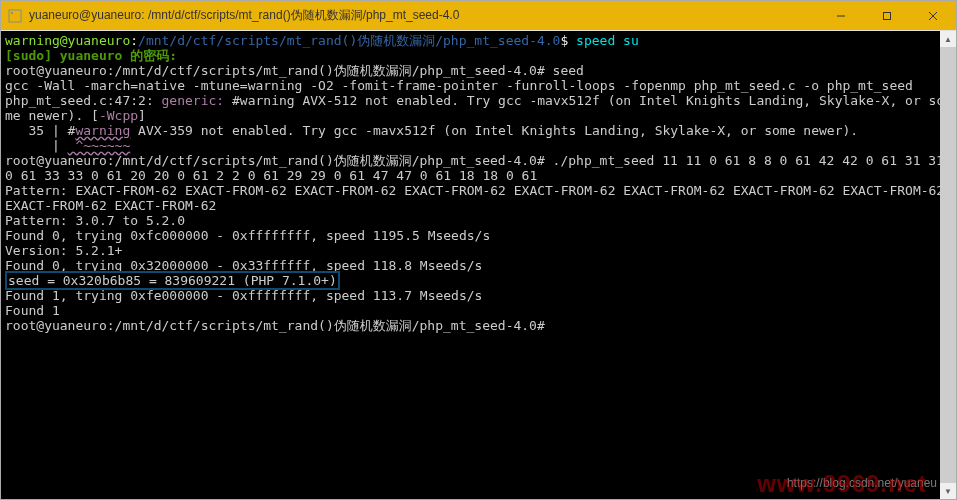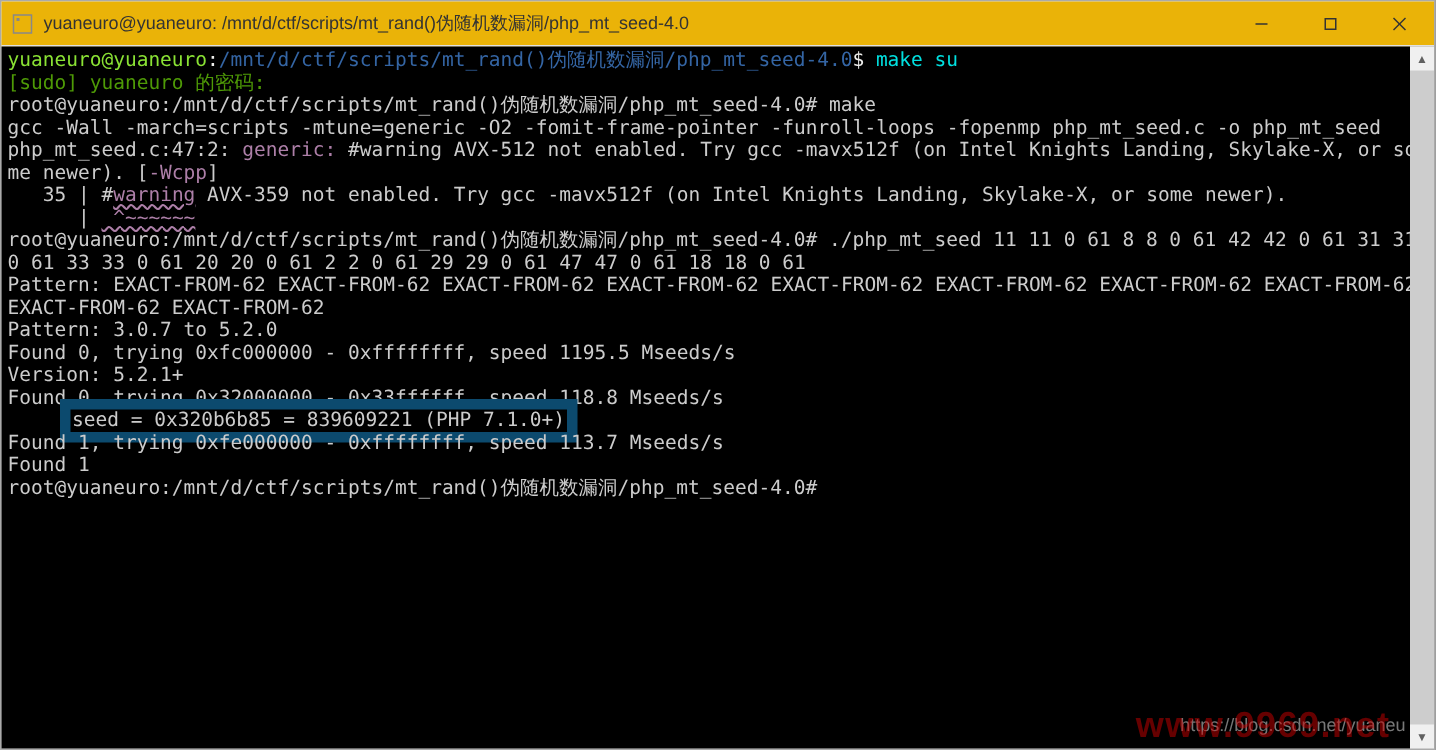--- a/index.html
+++ b/index.html
@@ -97,31 +97,30 @@
       position: relative;
     }
     .scroll-thumb {
       position: absolute;
       top: 0;
       left: 0;
       right: 0;
       height: 100%;
       background: #cdcdcd;
     }
-    .green { color: #4e9a06; }
+    .green { color: #4e9a06; font-weight: bold; }
     .brightgreen { color: #8ae234; }
     .white { color: #eeeeec; }
     .cyan { color: #00e0e0; }
     .blue { color: #3465a4; }
     .magenta { color: #ad7fa8; }
     .redbox {
-      border: 7px solid #0c4a6e;
+      border: 2px solid #0c4a6e;
       padding: 0 1px;
       display: inline;
-      margin-left: 35px;
     }
     .watermark1 {
       position: absolute;
       right: 20px;
       bottom: 10px;
       font-family: Arial, sans-serif;
       font-size: 12px;
       color: rgba(200,200,200,0.6);
       z-index: 10;
     }
@@ -163,24 +162,24 @@
       </div>
       <div class="titlebar-btn close">
         <svg width="10" height="10" viewBox="0 0 10 10">
             <line x1="1" y1="1" x2="9" y2="9" stroke="#333" stroke-width="1"></line>
             <line x1="9" y1="1" x2="1" y2="9" stroke="#333" stroke-width="1"></line>
           </svg>
       </div>
     </div>
   </div>
 
-  <div class="terminal"><span class="brightgreen">yuaneuro@yuaneuro</span><span class="white">:</span><span class="blue">/mnt/d/ctf/scripts/mt_rand()伪随机数漏洞/php_mt_seed-4.0</span><span class="white">$ </span><span class="cyan">make su</span>
+  <div class="terminal"><span class="brightgreen">warning@yuaneuro</span><span class="white">:</span><span class="blue">/mnt/d/ctf/scripts/mt_rand()伪随机数漏洞/php_mt_seed-4.0</span><span class="white">$ </span><span class="cyan">speed su</span>
 <span class="green">[sudo] yuaneuro 的密码:</span>
-<span>root@yuaneuro:/mnt/d/ctf/scripts/mt_rand()伪随机数漏洞/php_mt_seed-4.0# </span><span>make</span>
-<span>gcc -Wall -march=scripts -mtune=generic -O2 -fomit-frame-pointer -funroll-loops -fopenmp php_mt_seed.c -o php_mt_seed</span>
+<span>root@yuaneuro:/mnt/d/ctf/scripts/mt_rand()伪随机数漏洞/php_mt_seed-4.0# </span><span>seed</span>
+<span>gcc -Wall -march=native -mtune=warning -O2 -fomit-frame-pointer -funroll-loops -fopenmp php_mt_seed.c -o php_mt_seed</span>
 <span>php_mt_seed.c:47:2:</span><span class="magenta"> generic: </span><span>#warning AVX-512 not enabled. Try gcc -mavx512f (on Intel Knights Landing, Skylake-X, or some newer). [</span><span class="magenta">-Wcpp</span><span>]</span>
 <span>   35 | #</span><span class="magenta" style="text-decoration: underline wavy;">warning</span><span> AVX-359 not enabled. Try gcc -mavx512f (on Intel Knights Landing, Skylake-X, or some newer).</span>
 <span>      | </span><span class="magenta" style="text-decoration: underline wavy;"> ^~~~~~~</span>
 <span>root@yuaneuro:/mnt/d/ctf/scripts/mt_rand()伪随机数漏洞/php_mt_seed-4.0# </span><span>./php_mt_seed 11 11 0 61 8 8 0 61 42 42 0 61 31 31 0 61 33 33 0 61 20 20 0 61 2 2 0 61 29 29 0 61 47 47 0 61 18 18 0 61</span>
 <span>Pattern: EXACT-FROM-62 EXACT-FROM-62 EXACT-FROM-62 EXACT-FROM-62 EXACT-FROM-62 EXACT-FROM-62 EXACT-FROM-62 EXACT-FROM-62 EXACT-FROM-62 EXACT-FROM-62</span>
 <span>Pattern: 3.0.7 to 5.2.0</span>
 <span>Found 0, trying 0xfc000000 - 0xffffffff, speed 1195.5 Mseeds/s</span>
 <span>Version: 5.2.1+</span>
 <span>Found 0, trying 0x32000000 - 0x33ffffff, speed 118.8 Mseeds/s</span>
 <span class="redbox">seed = 0x320b6b85 = 839609221 (PHP 7.1.0+)</span>

